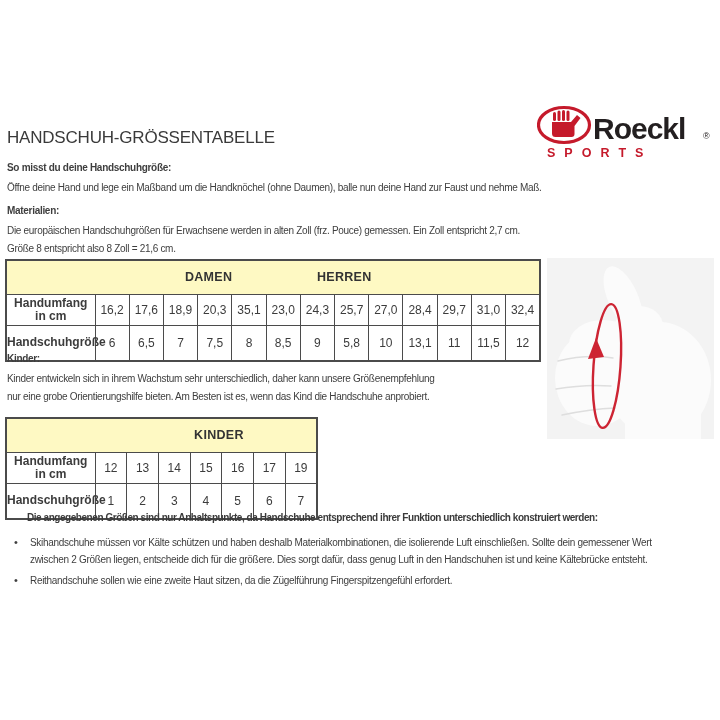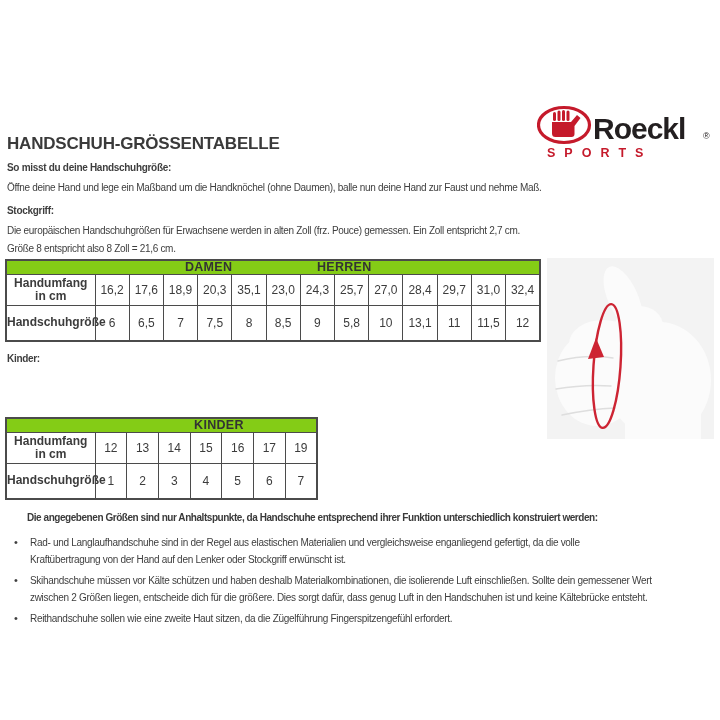--- a/index.html
+++ b/index.html
@@ -10,42 +10,41 @@
     overflow:hidden; color:#3e3e3e;
   }
 
   
   .logo { position:absolute; left:537px; top:102px; width:182px; height:60px; }
   .logo svg text { font-family:"Liberation Sans","DejaVu Sans",sans-serif; }
 
   
   .h1 {
     position:absolute; left:7px; top:128px;
-    font-size:17px; font-weight:bold; letter-spacing:-0.2px; color:#3a3a3a;
+    font-size:17px; font-weight:normal; letter-spacing:-0.2px; color:#3a3a3a;
     white-space:nowrap;
-    margin-top:6px;
   }
   .txt {
     position:absolute; left:7px;
     font-size:10px; line-height:18px; letter-spacing:-0.3px; color:#3e3e3e;
     white-space:pre;
   }
   .bold { font-weight:bold; }
   .sec-head { line-height:13px; }
 
   
   table.sizes {
     position:absolute; border-collapse:collapse; table-layout:fixed;
     border:2px solid #4b4b4b; background:#fff;
   }
   table.sizes td {
     border:1px solid #4b4b4b; text-align:center; padding:0;
     font-size:12px; color:#3c3c3c;
   }
-  td.ghcell { background:#84cc16; height:14px; position:relative; }
+  td.ghcell { background:#fef9c3; height:34px; position:relative; }
   .gh {
     position:absolute; top:50%; transform:translate(-50%,-50%);
     font-size:12.5px; font-weight:600; letter-spacing:0.3px; color:#333;
     white-space:nowrap;
   }
   .gh-damen  { left:37.9%; }
   .gh-herren { left:63.4%; }
   .gh-kinder { left:68.6%; }
   tr.r1 td { height:31px; }
   tr.r2 td { height:36px;text-align:center; }
@@ -100,21 +99,21 @@
       <text x="166" y="37" font-size="9" fill="#231f20">®</text>
       <text x="10" y="55" font-size="12.5" font-weight="600" fill="#c51a2b" letter-spacing="9">SPORTS</text>
     </svg>
   </div>
 
   <div class="h1">HANDSCHUH-GRÖSSENTABELLE</div>
 
   <div class="txt bold sec-head" style="top:161px">So misst du deine Handschuhgröße:</div>
   <div class="txt" style="top:179px">Öffne deine Hand und lege ein Maßband um die Handknöchel (ohne Daumen), balle nun deine Hand zur Faust und nehme Maß.</div>
 
-  <div class="txt bold sec-head" style="top:204px">Stockgriff:</div>
+  <div class="txt bold sec-head" style="top:204px">Materialien:</div>
   <div class="txt" style="top:222px">Die europäischen Handschuhgrößen für Erwachsene werden in alten Zoll (frz. Pouce) gemessen. Ein Zoll entspricht 2,7 cm.
 Größe 8 entspricht also 8 Zoll = 21,6 cm.</div>
 
   <table class="sizes" id="adults-table">
     <colgroup>
         <col style="width:89px">
         <col span="13">
       </colgroup>
     <tbody>
     <tr>
@@ -173,20 +172,22 @@
         <path d="M11,103 Q40,96 66,100"></path>
         <path d="M9,131 Q38,126 64,128"></path>
         <path d="M15,157 Q44,151 68,150"></path>
       </g>
       <ellipse cx="60" cy="108" rx="13.5" ry="62" fill="none" stroke="#cd2433" stroke-width="2.4" transform="rotate(4 60 108)"></ellipse>
       <polygon points="41,101 49,80 57,99" fill="#cd2433"></polygon>
     </svg>
   </div>
 
   <div class="txt bold sec-head" style="top:352px">Kinder:</div>
+  <div class="txt" style="top:370px">Kinder entwickeln sich in ihrem Wachstum sehr unterschiedlich, daher kann unsere Größenempfehlung
+nur eine grobe Orientierungshilfe bieten. Am Besten ist es, wenn das Kind die Handschuhe anprobiert.</div>
 
   <table class="sizes" id="kids-table">
     <colgroup>
         <col style="width:89px">
         <col span="7">
       </colgroup>
     <tbody>
     <tr>
       <td class="ghcell" colspan="8">
         <span class="gh gh-kinder">KINDER</span>
@@ -211,20 +212,18 @@
       <td>4</td>
       <td>5</td>
       <td>6</td>
       <td>7</td>
     </tr>
     </tbody>
   </table>
 
   <div class="notes-head">Die angegebenen Größen sind nur Anhaltspunkte, da Handschuhe entsprechend ihrer Funktion unterschiedlich konstruiert werden:</div>
   <ul class="notes">
-    <li>Rad- und Langlaufhandschuhe sind in der Regel aus elastischen Materialien und vergleichsweise enganliegend gefertigt, da die volle
-Kraftübertragung von der Hand auf den Lenker oder Stockgriff erwünscht ist.</li>
     <li>Skihandschuhe müssen vor Kälte schützen und haben deshalb Materialkombinationen, die isolierende Luft einschließen. Sollte dein gemessener Wert
 zwischen 2 Größen liegen, entscheide dich für die größere. Dies sorgt dafür, dass genug Luft in den Handschuhen ist und keine Kältebrücke entsteht.</li>
     <li>Reithandschuhe sollen wie eine zweite Haut sitzen, da die Zügelführung Fingerspitzengefühl erfordert.</li>
   </ul>
 
 </div>
 
 </body></html>

